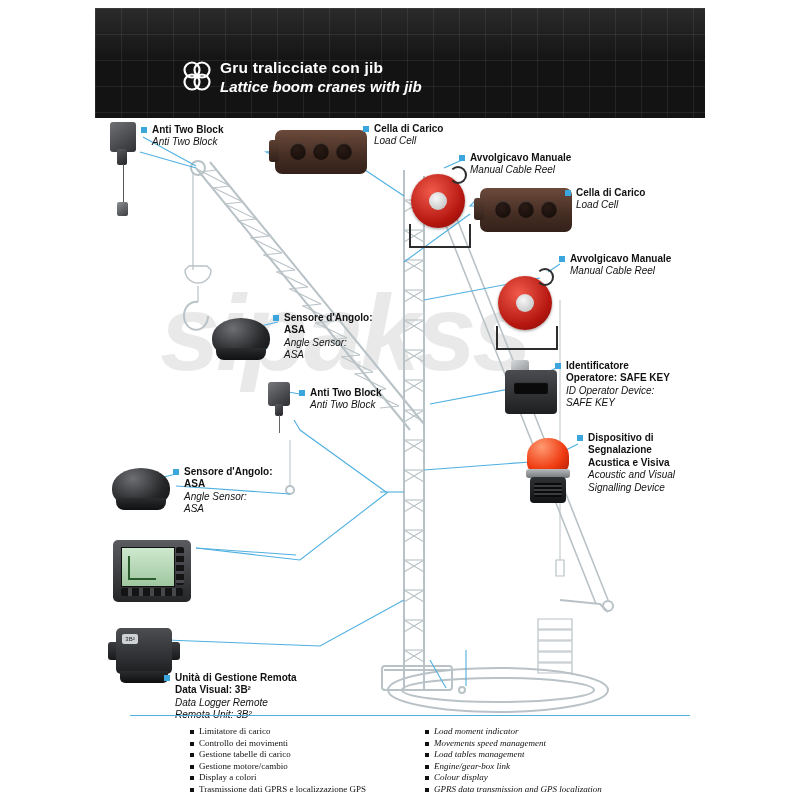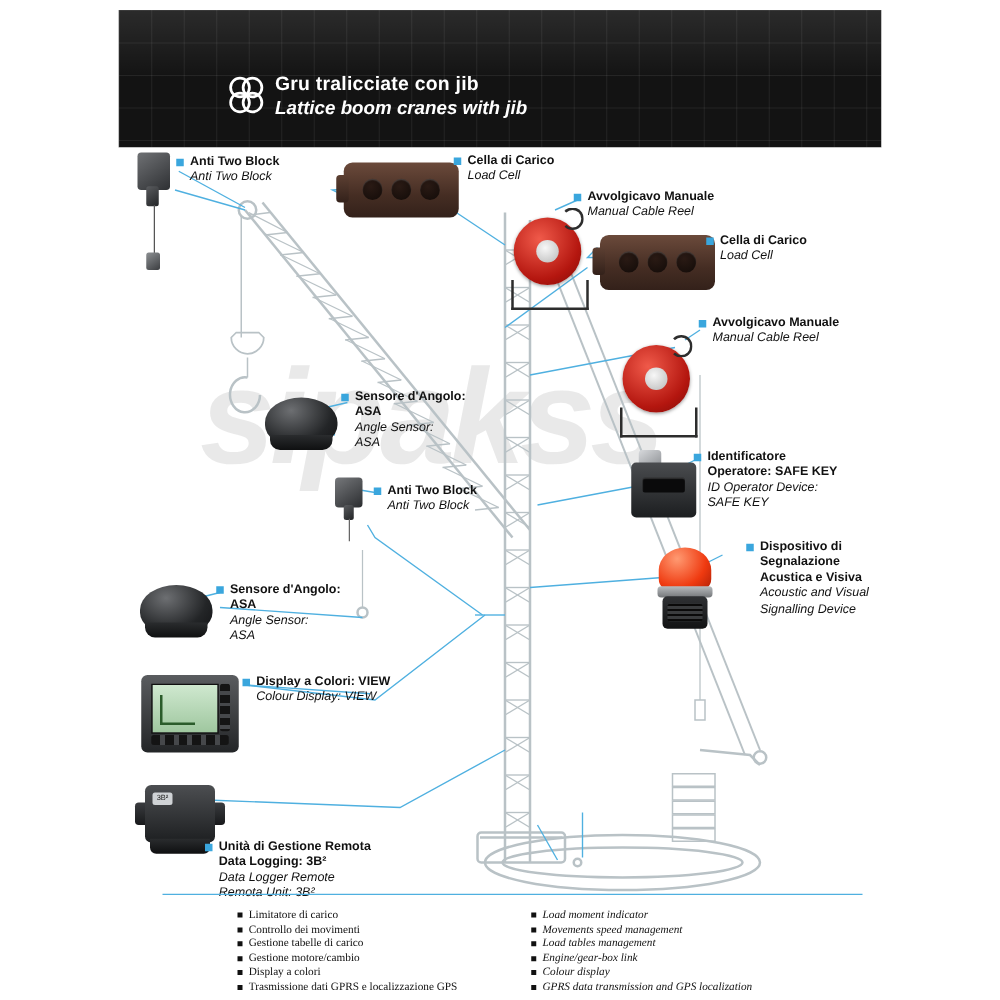--- a/index.html
+++ b/index.html
@@ -644,47 +644,42 @@
     <div class="en">ID Operator Device:</div>
     <div class="en">SAFE KEY</div>
   </div>
 
   <div class="callout" style="left:310px; top:387px;">
     <span class="bullet"></span>
     <div class="it">Anti Two Block</div>
     <div class="en">Anti Two Block</div>
   </div>
 
-  <div class="callout" style="left:608px; top:432px;">
+  <div class="callout" style="left:588px; top:432px;">
     <span class="bullet"></span>
     <div class="it">Dispositivo di</div>
     <div class="it">Segnalazione</div>
     <div class="it">Acustica e Visiva</div>
     <div class="en">Acoustic and Visual</div>
     <div class="en">Signalling Device</div>
   </div>
 
   <div class="callout" style="left:184px; top:466px;">
     <span class="bullet"></span>
     <div class="it">Sensore d'Angolo:</div>
     <div class="it">ASA</div>
     <div class="en">Angle Sensor:</div>
     <div class="en">ASA</div>
   </div>
 
-  <div class="callout" style="left:205px; top:540px;">
-    <span class="bullet"></span>
-    <div class="it">Display a Colori: VIEW</div>
-    <div class="en">Colour Display: VIEW</div>
-  </div>
 
   <div class="callout" style="left:175px; top:632px;margin-top:40px;">
     <span class="bullet"></span>
     <div class="it">Unità di Gestione Remota</div>
-    <div class="it">Data Logging: 3B²</div>
+    <div class="it">Data Visual: 3B²</div>
     <div class="en">Data Logger Remote</div>
     <div class="en">Remota Unit: 3B²</div>
   </div>
 
   <div id="bottom-rule"></div>
 
   <div class="feature-list" id="features-it">
     <ul>
       <li>Limitatore di carico</li>
       <li>Controllo dei movimenti</li>

